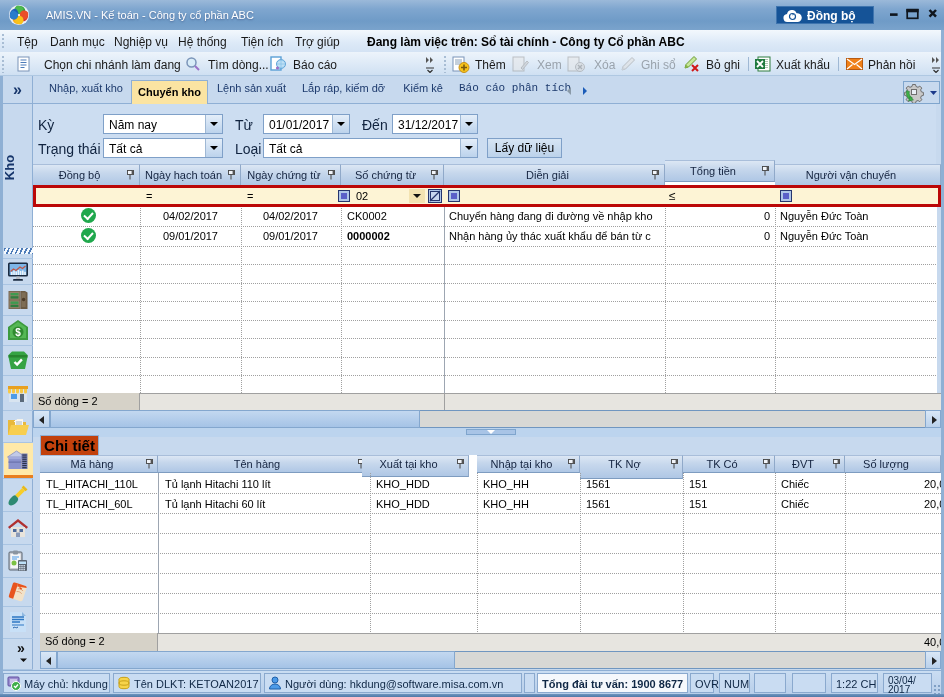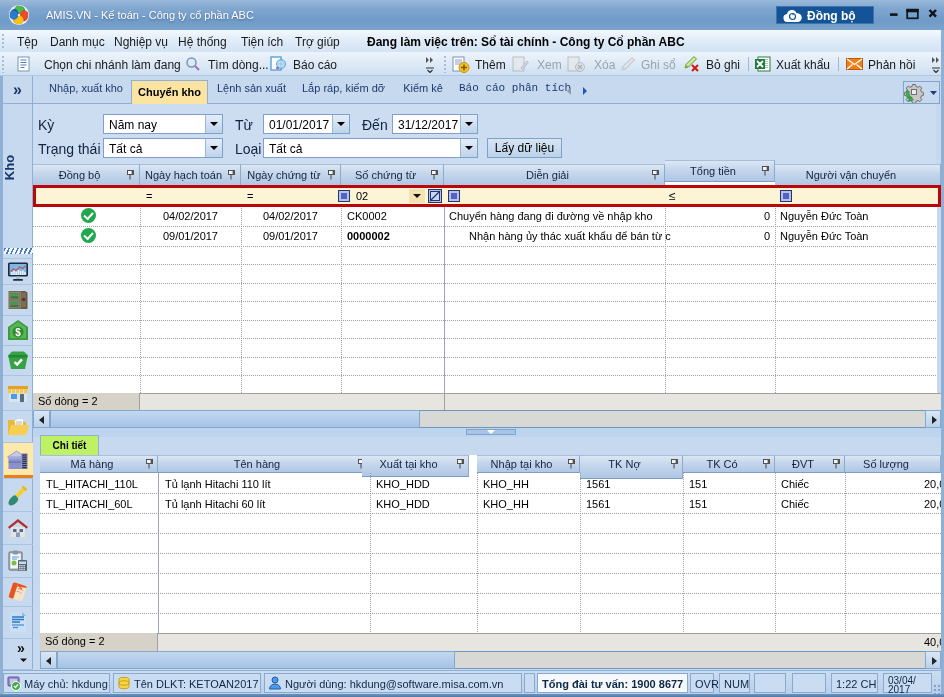--- a/index.html
+++ b/index.html
@@ -69,21 +69,21 @@
 .fsq:after { content:""; position:absolute; left:2px; top:2px; width:6px; height:6px; background:#5A5FC8; }
 
 
 .sbar { background:#D8D8D5; border-top:1px solid #7096C0; border-bottom:1px solid #7096C0; }
 .sthumb { background:linear-gradient(180deg,#C3D8F0,#A5C3E6); border:1px solid #84A7CE; }
 .sbtn { background:linear-gradient(180deg,#D9E7F6,#BAD1EB); border:1px solid #84A7CE; }
 .arr-l:after { content:""; position:absolute; left:5px; top:5px; border-top:4px solid transparent; border-bottom:4px solid transparent; border-right:5px solid #222; }
 .arr-r:after { content:""; position:absolute; left:6px; top:5px; border-top:4px solid transparent; border-bottom:4px solid transparent; border-left:5px solid #222; }
 
 
-#dtab { left:40px; top:435px; width:59px; height:36px; background:#bef264; border:1px solid #8FAFD4; border-bottom:none; font-weight:bold; font-size:10px; color:#000; text-align:center; line-height:19px; }
+#dtab { left:40px; top:435px; width:59px; height:36px; background:#c2410c; border:1px solid #8FAFD4; border-bottom:none; font-weight:bold; font-size:15px; color:#000; text-align:center; line-height:19px; }
 
 
 #statusbar { left:0; top:670px; width:944px; height:27px; background:linear-gradient(180deg,#CADDF2,#B6CDE9); border-top:1px solid #8FAFD4; }
 .sseg { top:673px; height:20px; background:#C9DCF2; border:1px solid #8AA9CE; font-size:11px; color:#0F2745; }
 .sseg .t { position:absolute; top:4px; white-space:nowrap; }
 .greencheck { position:absolute; width:15px; height:15px; border-radius:50%; background:#1FA84C; }
 .greencheck:after { content:""; position:absolute; left:3.2px; top:3.6px; width:7px; height:4px; border-left:2px solid #fff; border-bottom:2px solid #fff; transform:rotate(-48deg); }
 </style>
 </head>
 <body>
@@ -504,21 +504,21 @@
       <div class="abs cell" style="left:140px;top:210px;width:78px;text-align:right;">04/02/2017</div>
       <div class="abs cell" style="left:241px;top:210px;width:77px;text-align:right;">04/02/2017</div>
       <div class="abs cell" style="left:347px;top:210px;">CK0002</div>
       <div class="abs cell" style="left:449px;top:210px;">Chuyển hàng đang đi đường về nhập kho</div>
       <div class="abs cell" style="left:665px;top:210px;width:105px;text-align:right;">0</div>
       <div class="abs cell" style="left:780px;top:210px;">Nguyễn Đức Toàn</div>
       <div class="abs greencheck" style="left:81px;top:228px;"></div>
       <div class="abs cell" style="left:140px;top:230px;width:78px;text-align:right;">09/01/2017</div>
       <div class="abs cell" style="left:241px;top:230px;width:77px;text-align:right;">09/01/2017</div>
       <div class="abs cell" style="left:347px;top:230px;font-weight:bold;">0000002</div>
-      <div class="abs cell" style="left:449px;top:230px;margin-left:20px;">Nhận hàng ủy thác xuất khẩu để bán từ c</div>
+      <div class="abs cell" style="left:449px;top:230px;">Nhận hàng ủy thác xuất khẩu để bán từ c</div>
       <div class="abs cell" style="left:665px;top:230px;width:105px;text-align:right;">0</div>
       <div class="abs cell" style="left:780px;top:230px;">Nguyễn Đức Toàn</div>
     </div>
 
 <div class="abs gfoot" style="left:33px;top:393px;width:908px;height:17px;"></div>
 <div class="abs gfootcell" style="left:33px;top:393px;width:107px;height:17px;">
       <span style="position:absolute;left:5px;top:2px;">Số dòng = 2</span>
     </div>
 <div class="abs" style="left:444px;top:393px;width:1px;height:17px;background:#A0A0A0;"></div>
 <div class="abs sbar" style="left:33px;top:410px;width:908px;height:18px;"></div>

